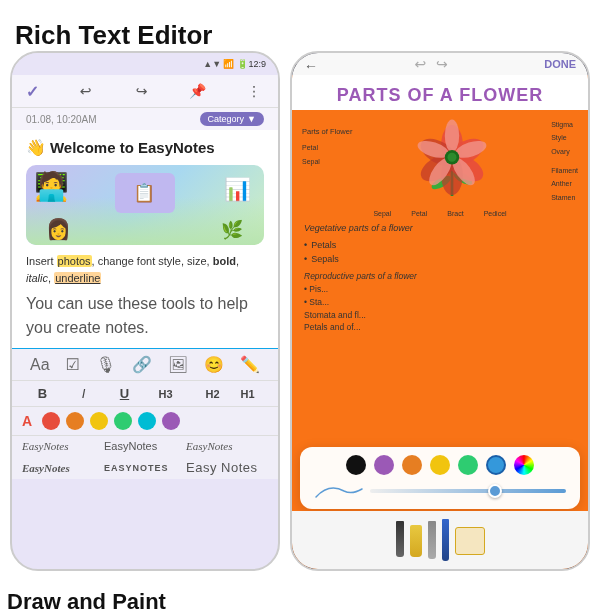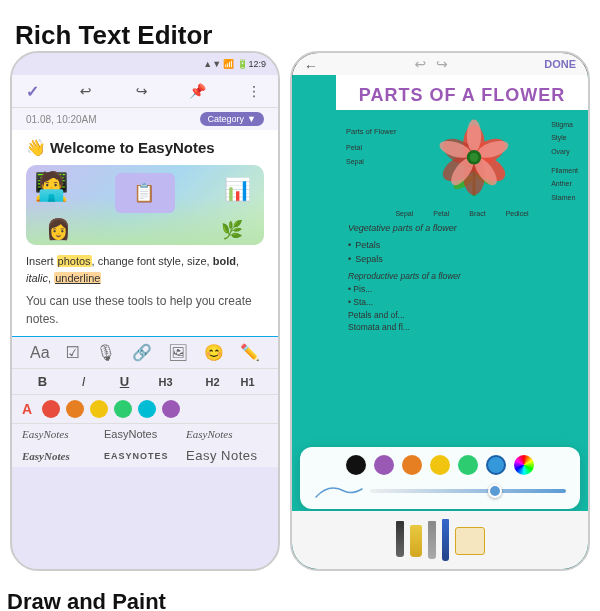--- a/index.html
+++ b/index.html
@@ -138,21 +138,21 @@
       line-height: 1.5;
       margin-bottom: 6px;
     }
     .highlight-yellow { background: #ffe066; padding: 0 1px; border-radius: 2px; }
     .highlight-orange { background: #ffd599; padding: 0 1px; border-radius: 2px; }
     .text-bold { font-weight: bold; }
     .text-italic { font-style: italic; }
     .text-underline { text-decoration: underline; }
 
     .note-text2 {
-      font-size: 12px;
+      font-size: 16px;
       color: #555;
       line-height: 1.5;
     }
 
     
     .keyboard-bar {
       background: #f0eef8;
       border-top: 1px solid #0ea5e9;
     }
     .keyboard-icons-row {
@@ -240,24 +240,23 @@
       align-items: center;
       justify-content: space-between;
       padding: 0 12px;
     }
     .back-arrow { font-size: 14px; color: #555; }
     .nav-arrows { display: flex; gap: 10px; font-size: 14px; color: #aaa; }
     .done-btn { font-size: 11px; color: #7b6fbf; font-weight: bold; }
 
     .right-content {
       flex: 1;
-      background: #14b8a6;
+      background: #f97316;
       overflow: hidden;
       position: relative;
-      padding-left: 44px;
     }
 
     .flower-title {
       background: white;
       text-align: center;
       font-size: 18px;
       font-weight: 900;
       color: #9b59b6;
       padding: 10px 5px 4px;
       letter-spacing: 1px;
@@ -555,22 +554,22 @@
         <div class="bullet-item">
           <span class="bullet-dot">•</span>
           <span>Sepals</span>
         </div>
       </div>
 
       <div class="repro-section" style="padding-top:4px;">
         <div style="font-style:italic;">Reproductive parts of a flower</div>
         <div>• Pis...</div>
         <div>• Sta...</div>
+        <div>Stomata and fl...</div>
         <div>Petals and of...</div>
-        <div>Stomata and fl...</div>
       </div>
 
       <div class="drawing-overlay">
         <div class="color-picker-row">
           <div class="cp-swatch" style="background:#111;"></div>
           <div class="cp-swatch" style="background:#9b59b6;"></div>
           <div class="cp-swatch" style="background:#e67e22;"></div>
           <div class="cp-swatch" style="background:#f1c40f;"></div>
           <div class="cp-swatch" style="background:#2ecc71;"></div>
           <div class="cp-swatch" style="background:#3498db;border:2px solid #1a5fa8;"></div>

